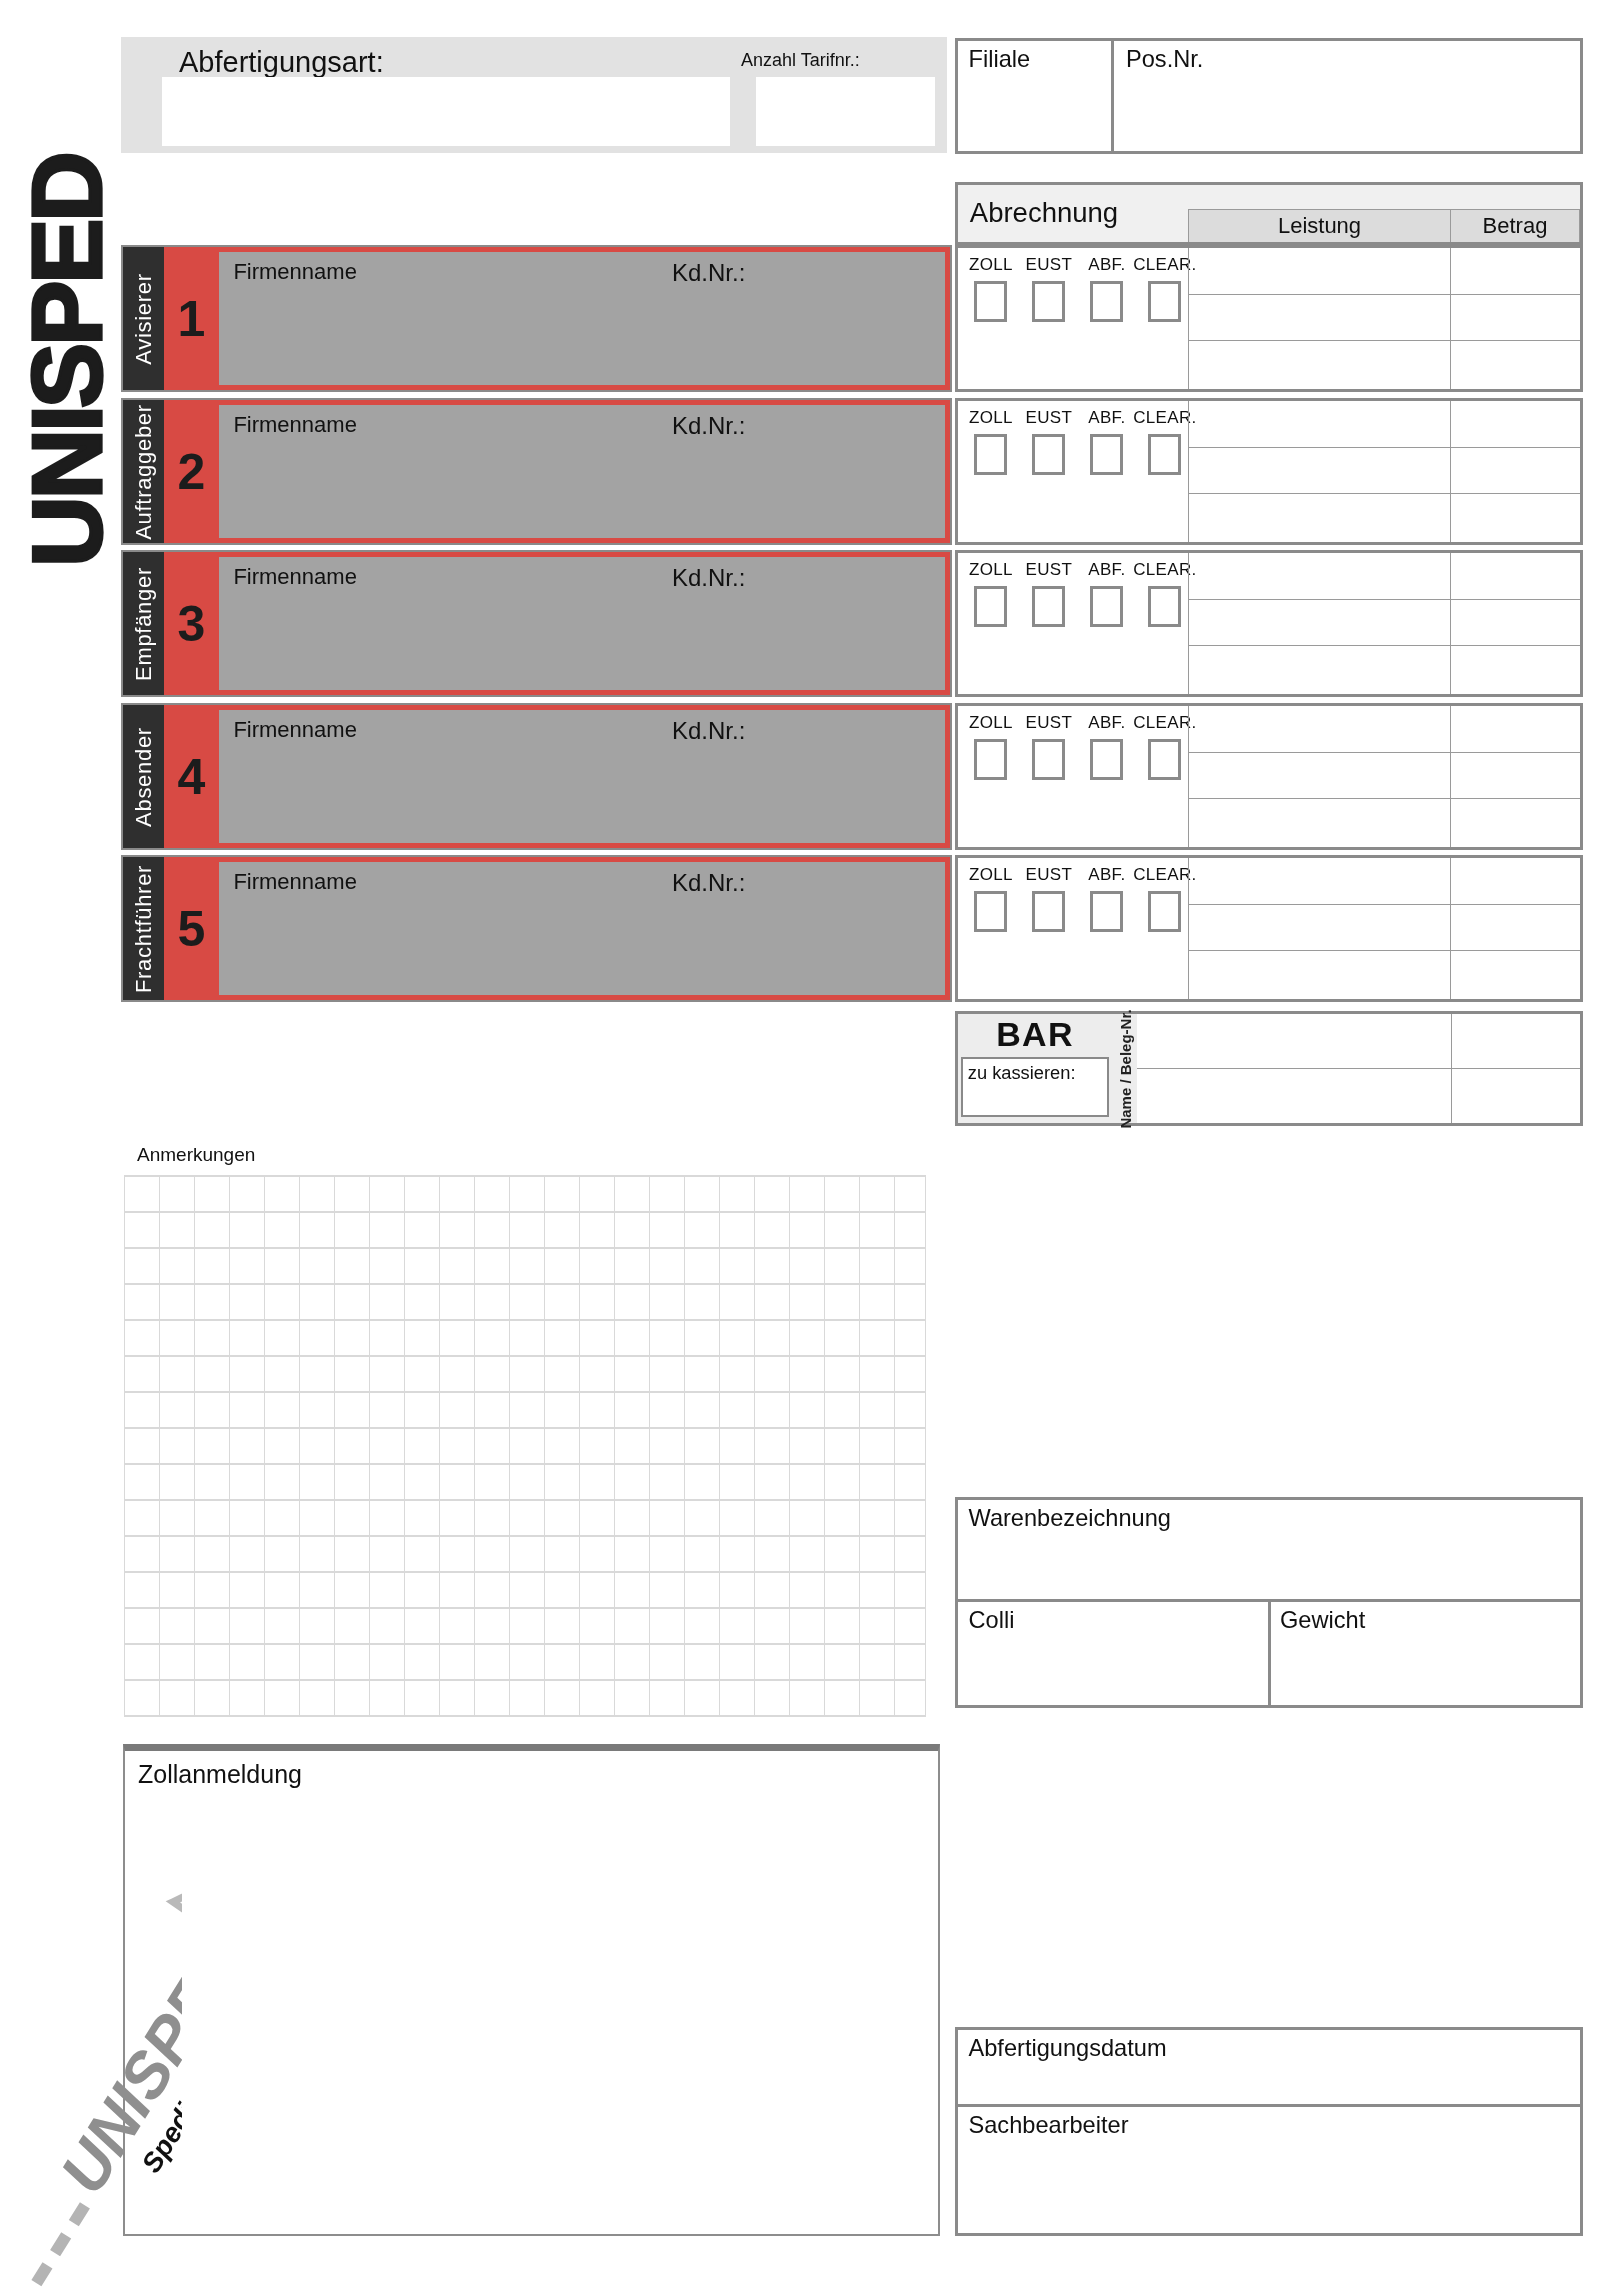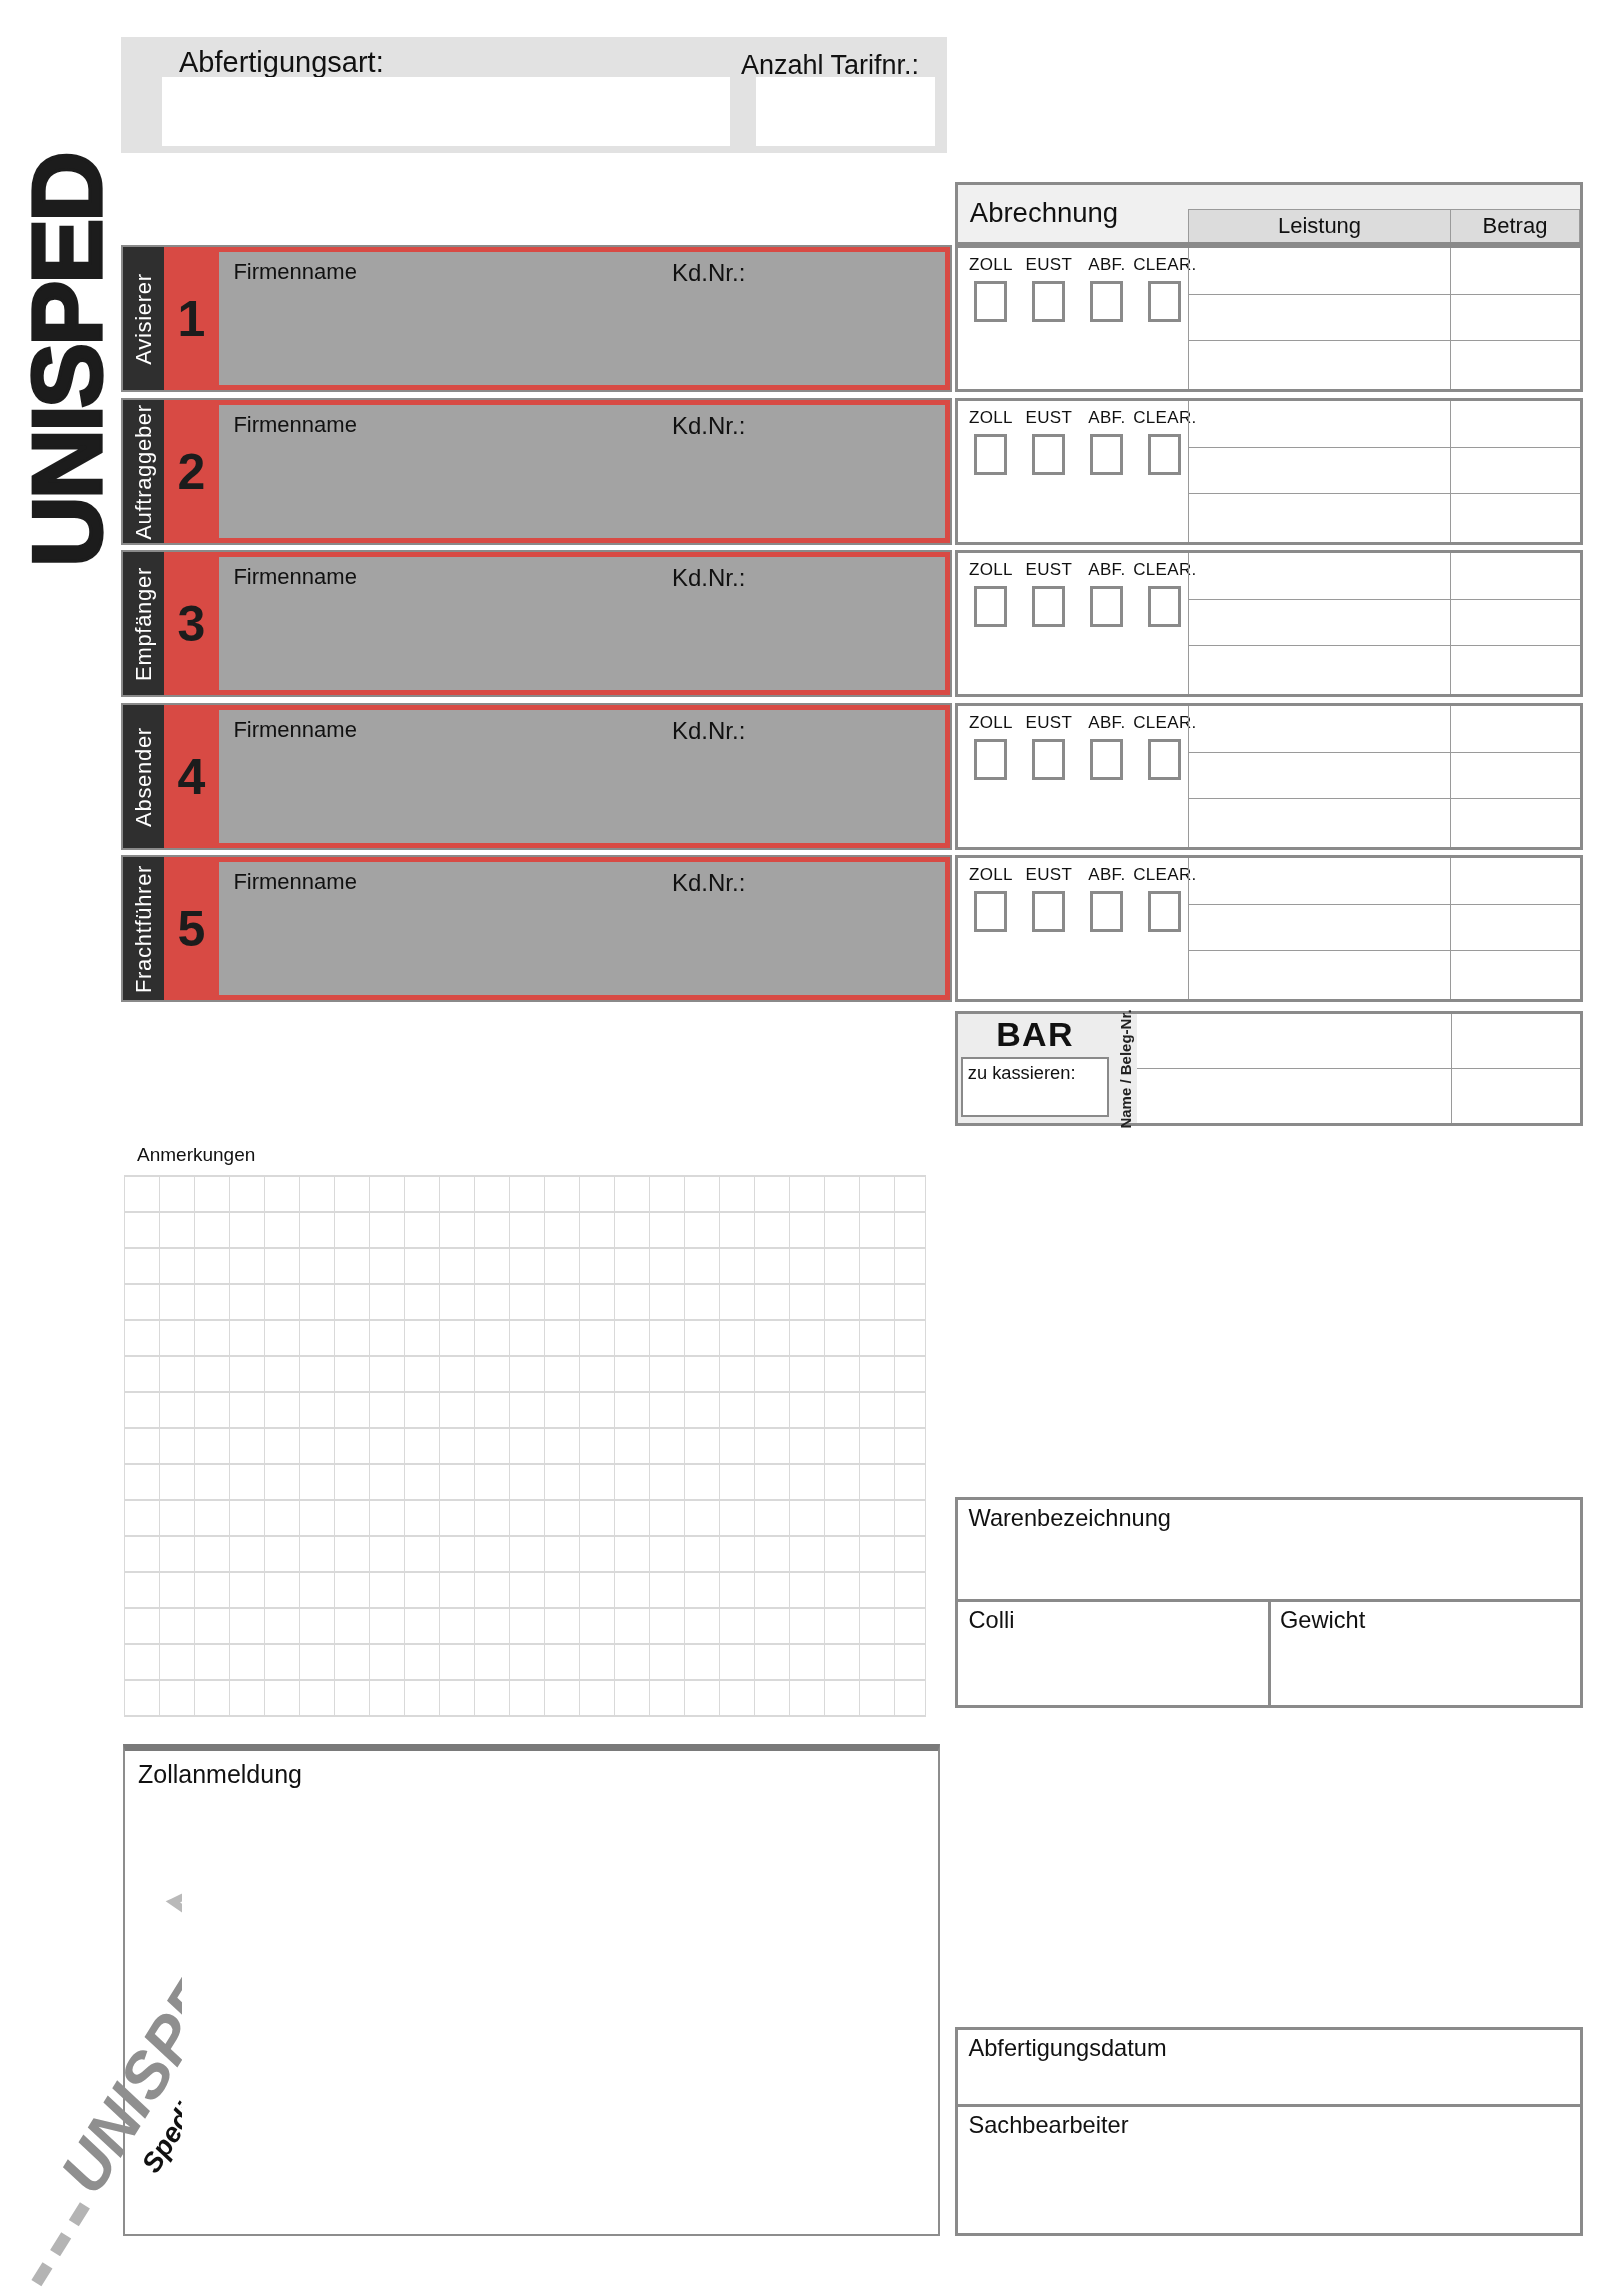--- a/index.html
+++ b/index.html
@@ -9,21 +9,21 @@
   
   .logo-top{position:absolute;left:29px;top:567px;width:541px;height:79px;
             transform:rotate(-90deg);transform-origin:0 0;
             font-weight:900;font-size:98px;line-height:76px;letter-spacing:-3.3px;
             color:#1c1c1c;-webkit-text-stroke:3.3px #1c1c1c;white-space:nowrap;}
 
   
   .top-panel{position:absolute;left:121px;top:37px;width:826px;height:116px;background:#e2e2e2;}
   .abf-label{position:absolute;left:58px;top:9.2px;font-size:29px;color:#111;}
   .abf-input{position:absolute;left:41px;top:40px;width:568px;height:69px;background:#fff;}
-  .anz-label{position:absolute;left:620px;top:13px;font-size:27px;color:#111;}
+  .anz-label{position:absolute;left:620px;top:13px;font-size:18px;color:#111;}
   .anz-input{position:absolute;left:635px;top:40px;width:179px;height:69px;background:#fff;}
 
   .gbox{position:absolute;background:#fff;border:3.9px solid #8a8a8a;box-sizing:border-box;}
 
   
   .filiale-box{left:955px;top:38px;width:628px;height:116px;}
   .filiale-div{position:absolute;left:153px;top:0;width:2.6px;height:100%;background:#8a8a8a;}
   .cell-label{position:absolute;font-size:23.6px;color:#111;}
 
   
@@ -102,20 +102,27 @@
 
   <div class="logo-top">UNISPED</div>
 
   <div class="top-panel">
     <div class="abf-label">Abfertigungsart:</div>
     <div class="abf-input"></div>
     <div class="anz-label">Anzahl Tarifnr.:</div>
     <div class="anz-input"></div>
   </div>
 
+  <div class="gbox filiale-box">
+    <div class="cell-label" style="left:10.5px;top:5.2px;">Filiale</div>
+    <div class="filiale-div"></div>
+    <div class="cell-label" style="left:168px;top:5.2px;">Pos.Nr.</div>
+    <div class="fill-area" style="width:153px;"></div>
+    <div class="fill-area" style="left:156px;"></div>
+  </div>
 
   <div class="gbox abr-box">
     <div class="abr-title">Abrechnung</div>
     <div class="abr-cells">
       <div class="abr-cell c1">Leistung</div>
       <div class="abr-cell c2">Betrag</div>
     </div>
   </div>
 
   <div id="party-rows">

